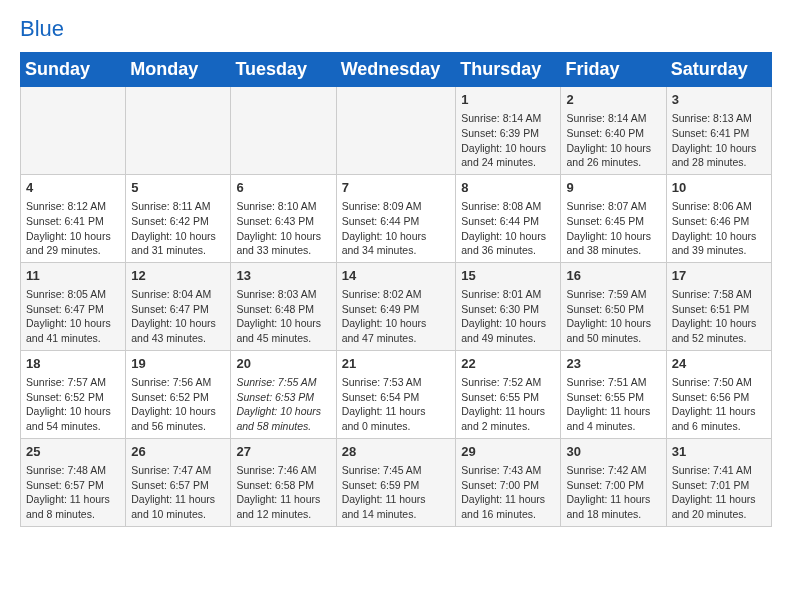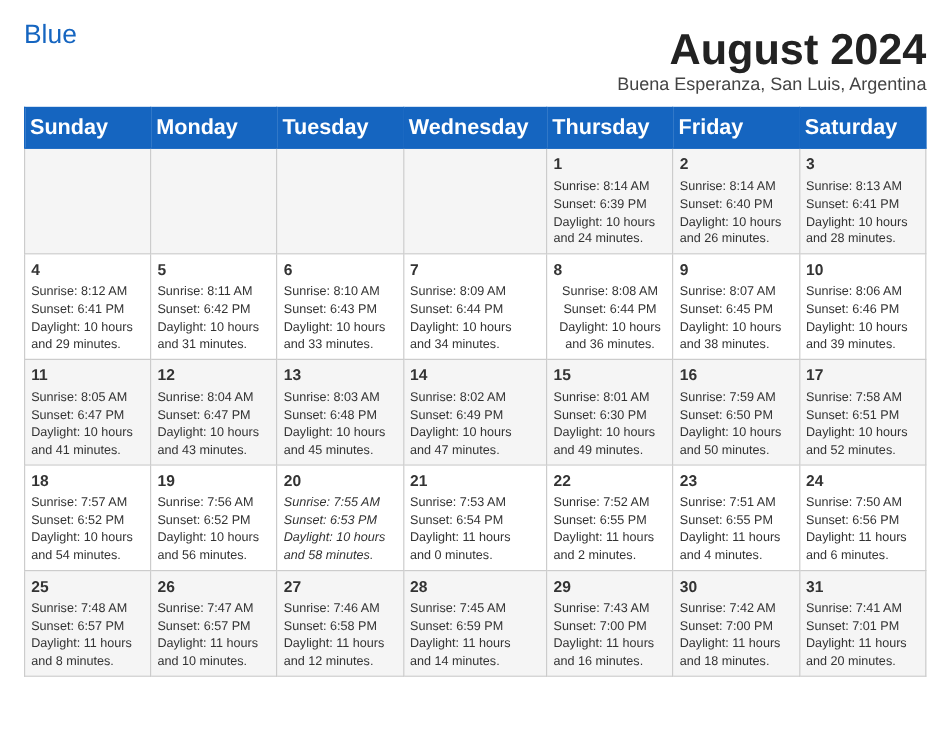--- a/index.html
+++ b/index.html
@@ -73,24 +73,20 @@
       margin-bottom: 2px;
       display: block;
     }
   </style>
 </head>
 <body>
 
 <div class="header">
   <div class="logo">
     <span style="font-size:22px; font-weight:normal; color:#1565c0; margin-top:-4px;">Blue</span>
-  </div>
-  <div class="title-block">
-    <div class="month-year">August 2024</div>
-    <div class="location">Buena Esperanza, San Luis, Argentina</div>
   </div>
 </div>
 
 <table>
   <thead>
     <tr>
     <th>Sunday</th>
         <th>Monday</th>
         <th>Tuesday</th>
         <th>Wednesday</th>
@@ -151,21 +147,21 @@
         </td>
         <td>
           <span class="day-number">7</span>
           <div style="white-space: pre-line;">Sunrise: 8:09 AM
 Sunset: 6:44 PM
 Daylight: 10 hours
 and 34 minutes.</div>
         </td>
         <td>
           <span class="day-number">8</span>
-          <div style="white-space: pre-line; text-align: center;">Sunrise: 8:08 AM
+          <div style="white-space: pre-line;">Sunrise: 8:08 AM
 Sunset: 6:44 PM
 Daylight: 10 hours
 and 36 minutes.</div>
         </td>
         <td>
           <span class="day-number">9</span>
           <div style="white-space: pre-line;">Sunrise: 8:07 AM
 Sunset: 6:45 PM
 Daylight: 10 hours
 and 38 minutes.</div>

